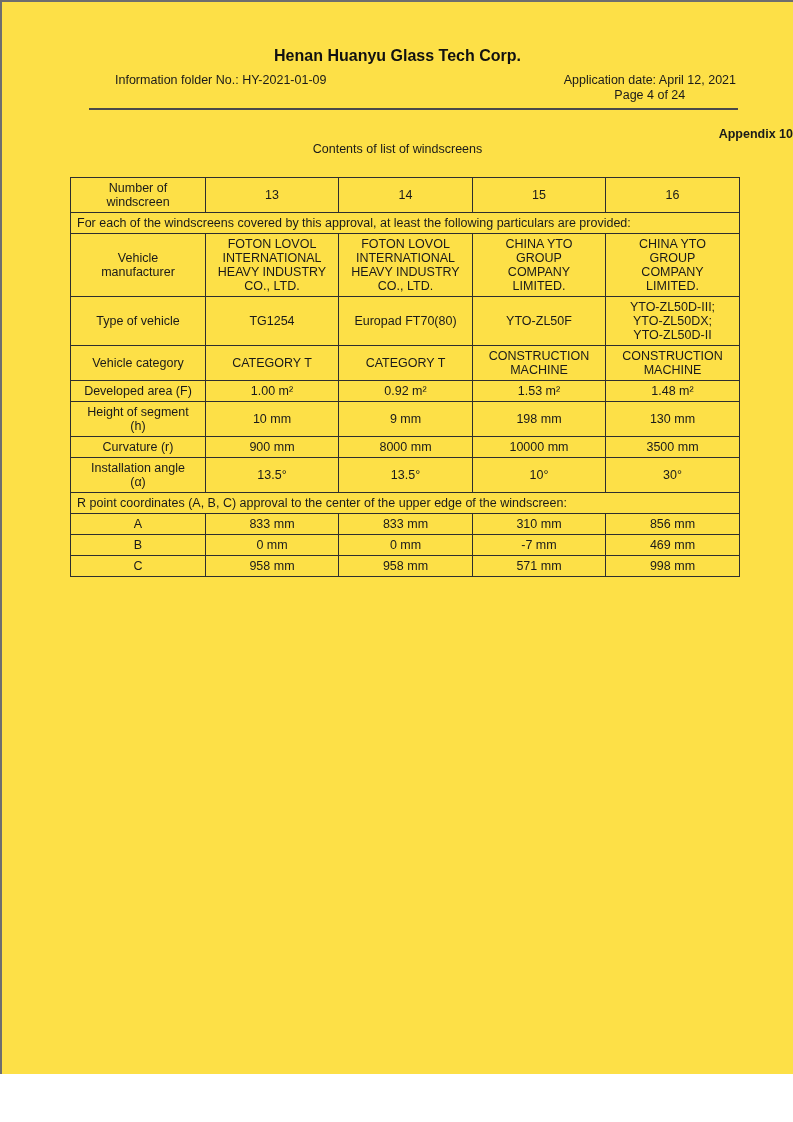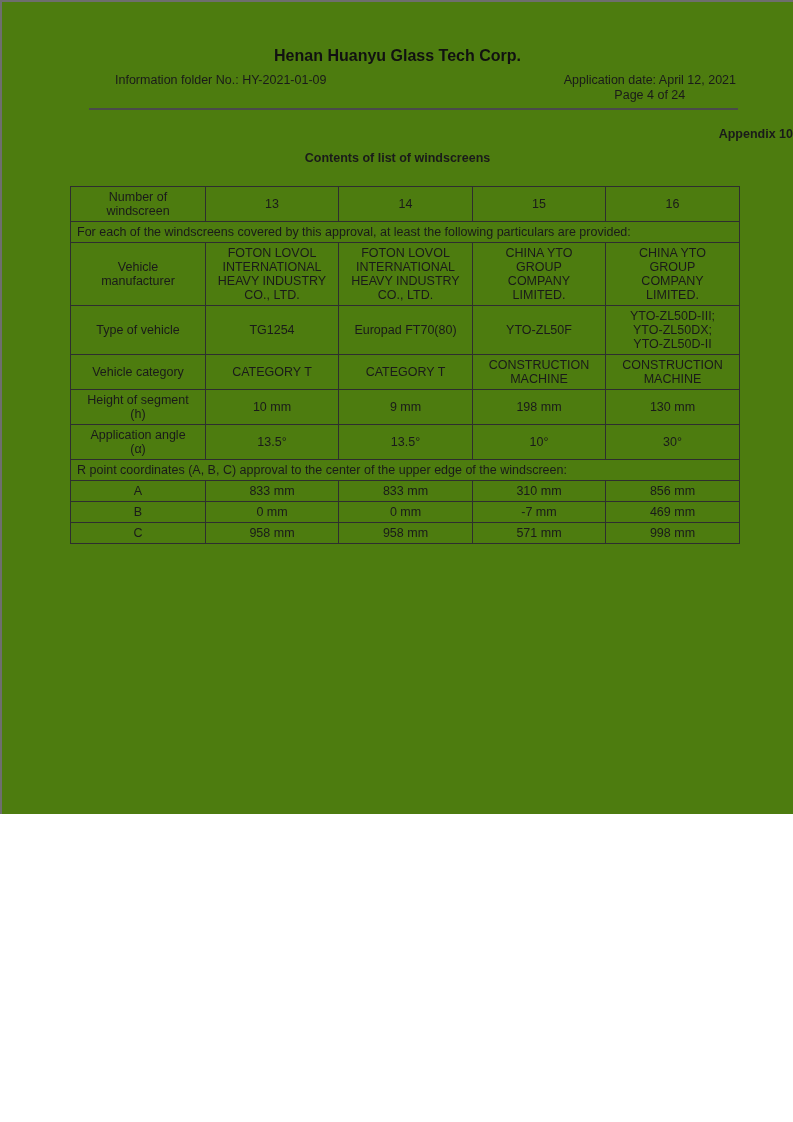--- a/index.html
+++ b/index.html
@@ -1,21 +1,21 @@
 <!DOCTYPE html>
 <html><head>
 <meta charset="utf-8">
 <style>
   html, body { margin: 0; padding: 0; background: #ffffff; }
   .page {
     position: relative;
     width: 793px;
-    height: 814px;
+    height: 1074px;
     box-sizing: border-box;
-    background: #4d7c0f;
+    background: #fde047;
     border-top: 2px solid #6e6e6e;
     border-left: 2px solid #6e6e6e;
     overflow: hidden;
     font-family: "Liberation Sans", "DejaVu Sans", sans-serif;
     color: #1a1a1a;
   }
   .company-title {
     padding-top: 45px;
     text-align: center;
     font-size: 16px;
@@ -39,24 +39,23 @@
     height: 0;
   }
   .appendix-title {
     margin-top: 17px;
     text-align: right;
     font-size: 12.5px;
     font-weight: bold;
     line-height: 15px;
   }
   .doc-subtitle {
-    margin-top: 9px;
     text-align: center;
     font-size: 12.5px;
-    font-weight: bold;
+    font-weight: normal;
     line-height: 15px;
   }
   table.spec {
     margin: 20px 0 0 68px;
     width: 669px;
     border-collapse: collapse;
     table-layout: fixed;
     font-size: 12.5px;
     line-height: 14px;
     color: #1a1a1a;
@@ -149,29 +148,43 @@
       <tr>
         <td>Vehicle category</td>
         <td>CATEGORY T</td>
         <td>CATEGORY T</td>
         <td>CONSTRUCTION
 MACHINE</td>
         <td>CONSTRUCTION
 MACHINE</td>
       </tr>
       <tr>
+        <td>Developed area (F)</td>
+        <td>1.00 m²</td>
+        <td>0.92 m²</td>
+        <td>1.53 m²</td>
+        <td>1.48 m²</td>
+      </tr>
+      <tr>
         <td>Height of segment
 (h)</td>
         <td>10 mm</td>
         <td>9 mm</td>
         <td>198 mm</td>
         <td>130 mm</td>
       </tr>
       <tr>
-        <td>Application angle
+        <td>Curvature (r)</td>
+        <td>900 mm</td>
+        <td>8000 mm</td>
+        <td>10000 mm</td>
+        <td>3500 mm</td>
+      </tr>
+      <tr>
+        <td>Installation angle
 (α)</td>
         <td>13.5°</td>
         <td>13.5°</td>
         <td>10°</td>
         <td>30°</td>
       </tr>
 
       <tr>
         <td class="note-cell" colspan="5">R point coordinates (A, B, C) approval to the center of the upper edge of the windscreen:</td>
       </tr>

